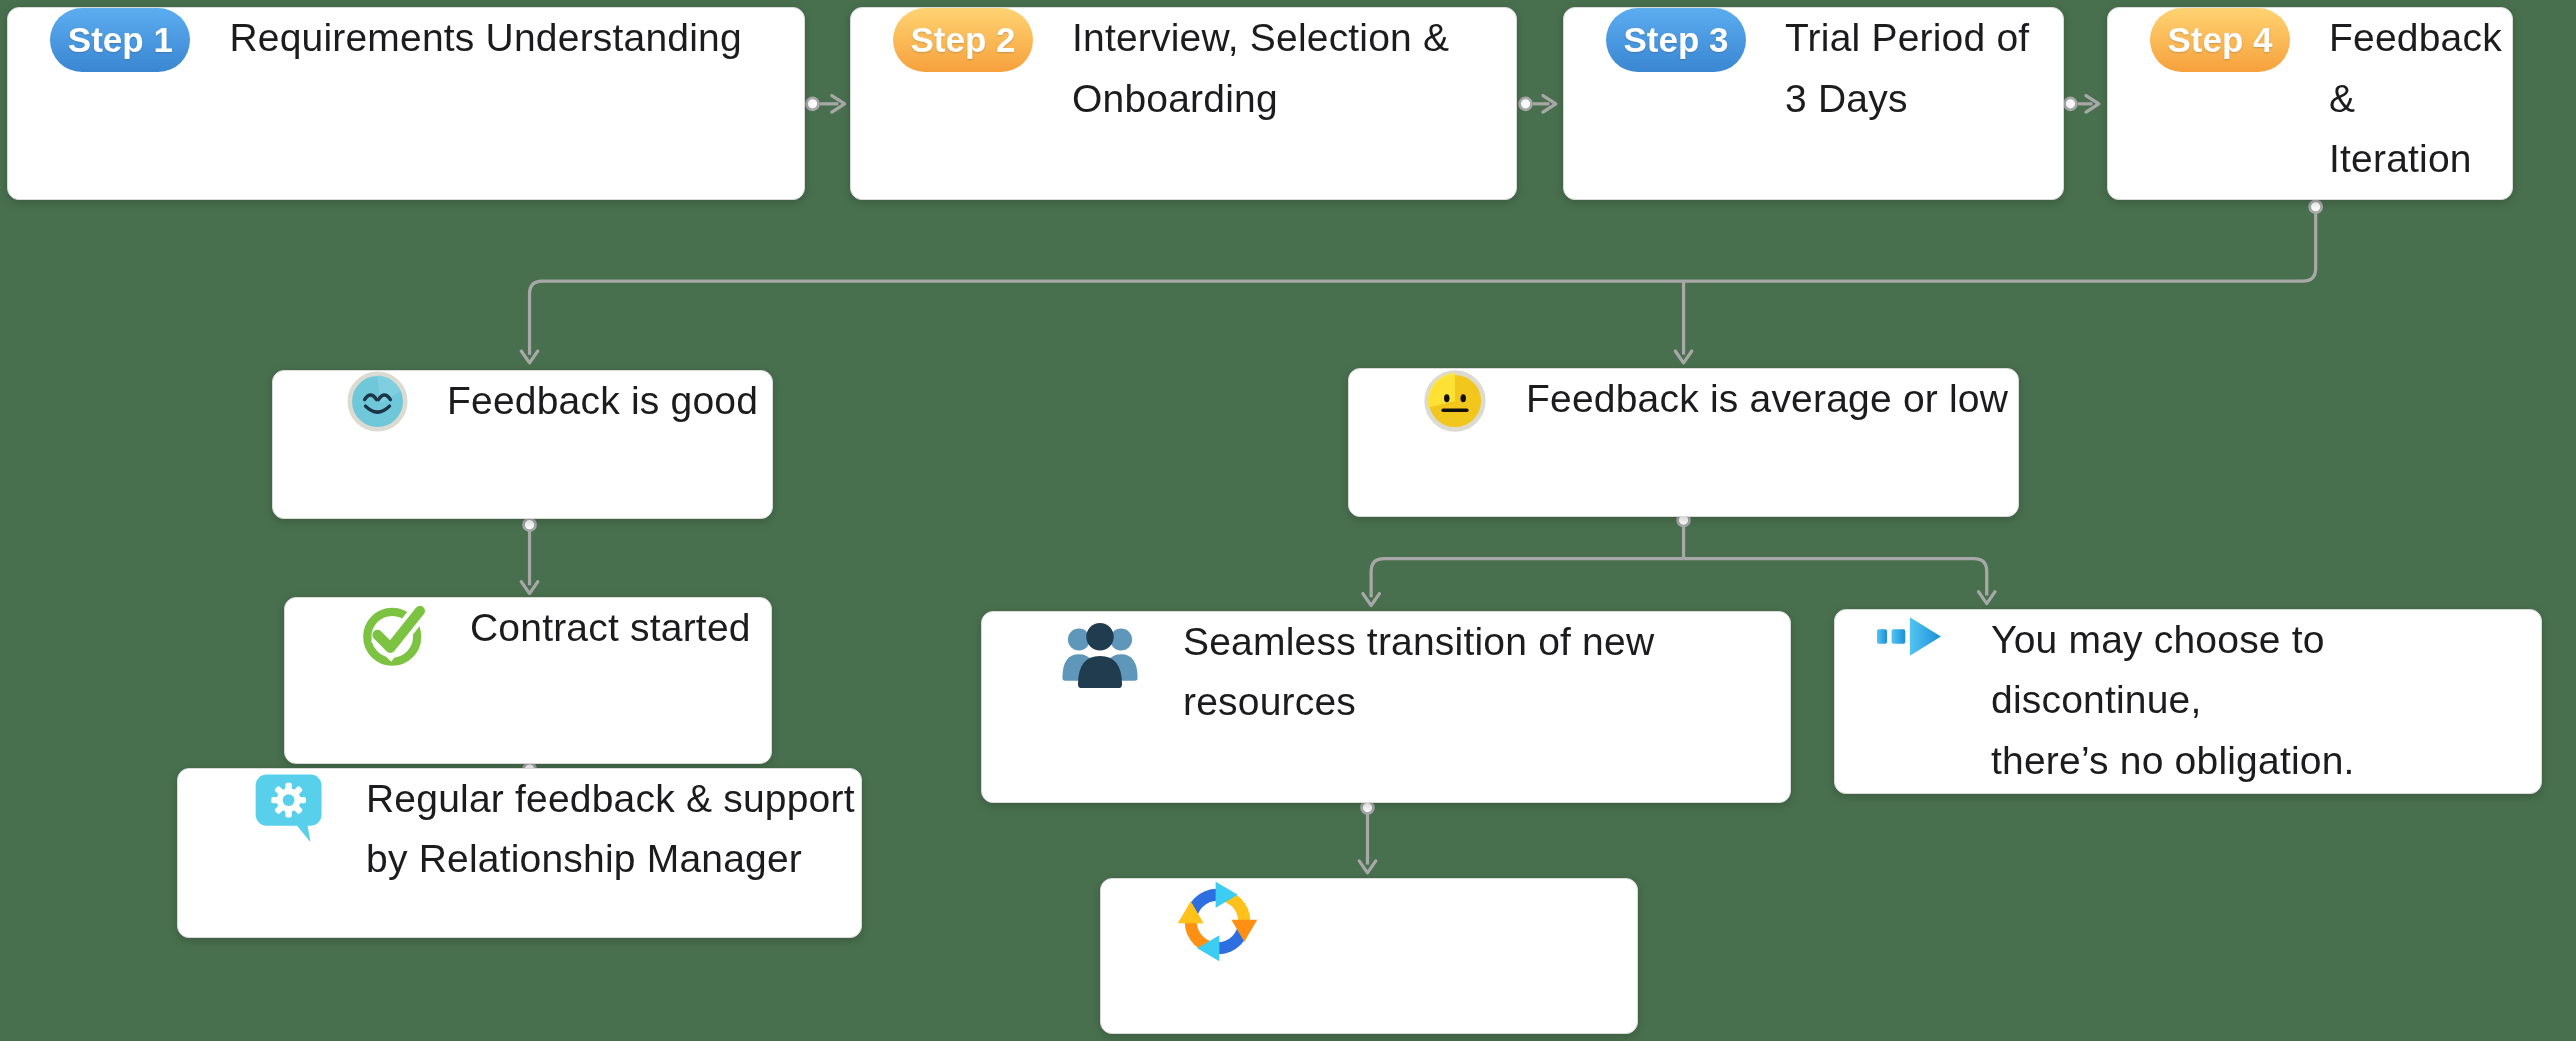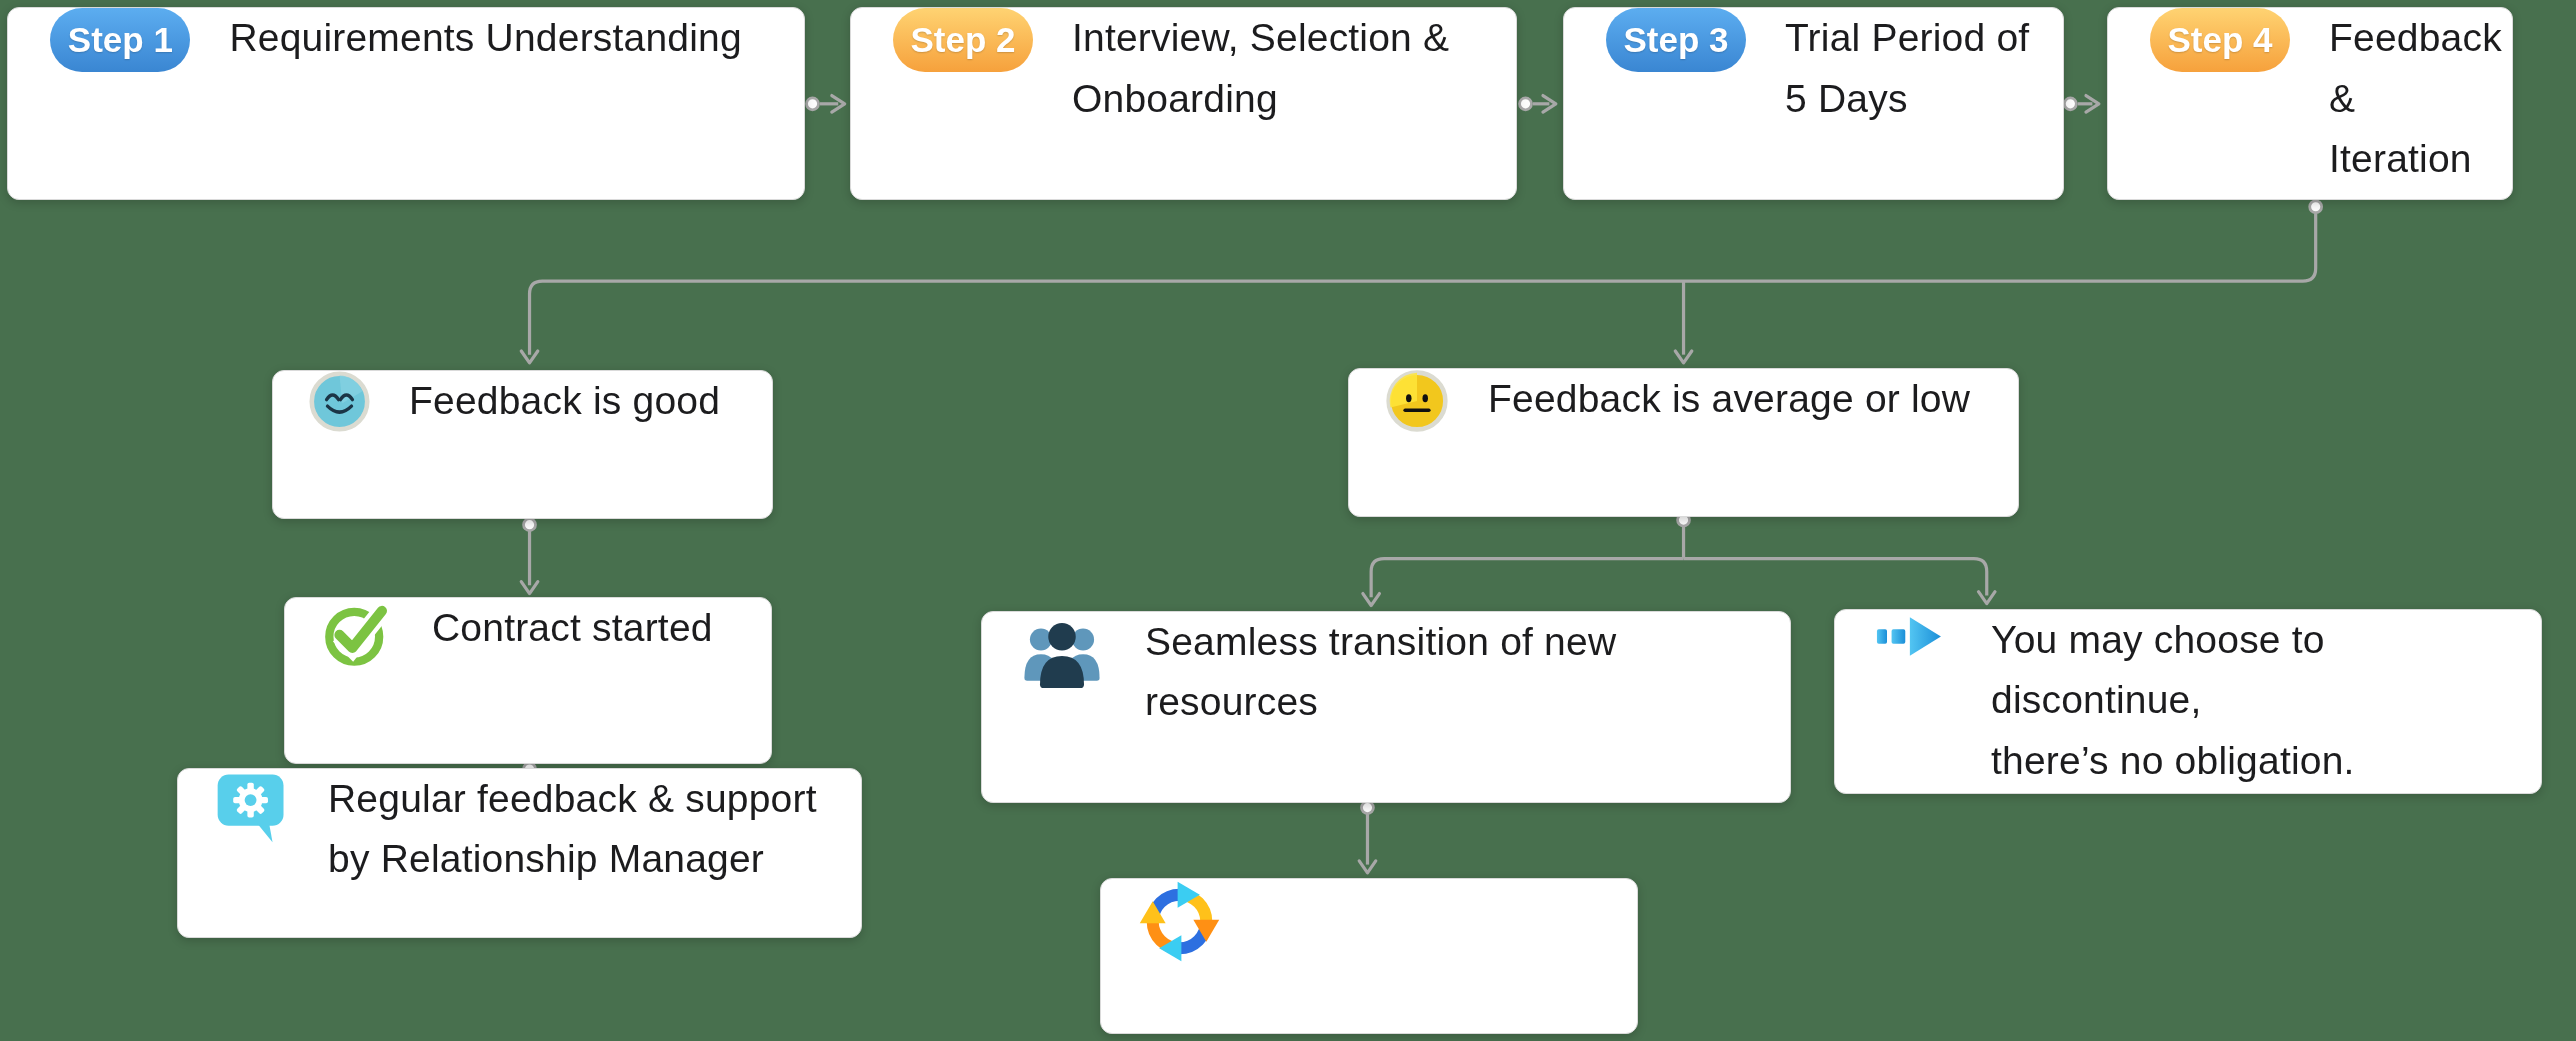--- a/index.html
+++ b/index.html
@@ -16,21 +16,21 @@
   .edge{stroke:var(--c-connector);fill:none;stroke-width:3.5px;}
   .edge-head{stroke:var(--c-connector);fill:none;stroke-width:3.5px;stroke-linecap:round;stroke-linejoin:round;}
   .edge-ring{fill:#fcfcfc;stroke:var(--c-connector);stroke-width:3px;}
   .node{
     position:absolute;background:var(--c-node_bg);
     border:1.8px solid #dadada;border-radius:12px;
     box-shadow:0 2.8px 9.2px rgba(0,0,0,.18);
     display:flex;align-items:flex-start;box-sizing:border-box;
   }
   .step{padding-left:42px;gap:39px;}
-  .branch{padding-left:36px;gap:39px;}
+  .branch{padding-left:74px;gap:39px;}
   .badge{
     flex:0 0 auto;min-width:140px;padding:12px 9.2px;border-radius:35px;
     color:#ffffff;font-size:35px;font-weight:700;text-align:center;
     text-shadow:0 0.9px 1.8px rgba(0,0,0,.18);box-sizing:border-box;
   }
   .badge.blue{background:linear-gradient(180deg,var(--c-badge_blue_top),var(--c-badge_blue_bottom));}
   .badge.orange{background:linear-gradient(180deg,var(--c-badge_orange_top),var(--c-badge_orange_bottom));}
   .label{font-size:39px;line-height:1.55;color:var(--c-text);font-weight:500;letter-spacing:0.2px;}
   .ln{display:block;}
   .ln:empty{display:none;}
@@ -101,21 +101,21 @@
     <span class="label">
       <span class="ln">Interview, Selection &amp;</span>
       <span class="ln">Onboarding</span>
     </span>
   </div>
 
   <div class="node step" style="left:1563px;top:7.4px;width:501px;height:193px">
     <span class="badge blue">Step 3</span>
     <span class="label">
       <span class="ln">Trial Period of</span>
-      <span class="ln">5 Days</span>
+      <span class="ln">3 Days</span>
     </span>
   </div>
 
   <div class="node step" style="left:2107px;top:7.4px;width:406px;height:193px">
     <span class="badge orange">Step 4</span>
     <span class="label">
       <span class="ln">Feedback &amp;</span>
       <span class="ln">Iteration</span>
     </span>
   </div>

